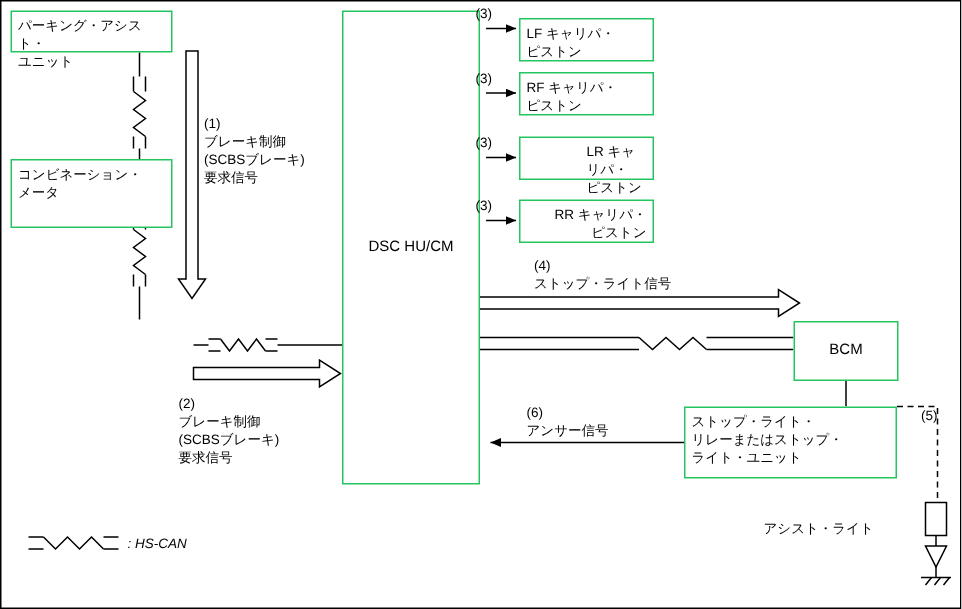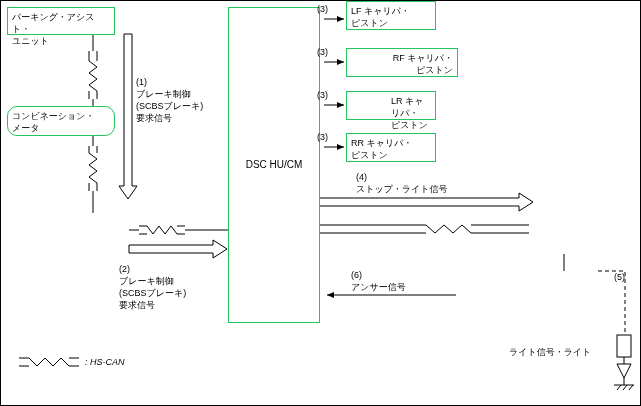--- a/index.html
+++ b/index.html
@@ -160,59 +160,63 @@
     <g stroke="#000" stroke-width="1" fill="none">
       <path d="M18,357 L28,357 M18,365 L28,365"></path>
       <path d="M28,357 L36,365 L44,357 L52,365 L60,357 L68,365"></path>
       <path d="M68,357 L78,357 M68,365 L78,365"></path>
     </g>
   </svg>
 
   <div class="box" style="left:6px; top:6px; width:108px; height:28px;">パーキング・アシスト・
 ユニット</div>
 
-  <div class="box" style="left:6px; top:105px; width:108px; height:30px;border-radius:10px;">コンビネーション・
+  <div class="box" style="left:6px; top:105px; width:108px; height:46px;">コンビネーション・
 メータ</div>
 
 
   <div class="box center" style="left:227px; top:6px; width:92px; height:316px; font-size:10px;">DSC HU/CM</div>
 
-  <div class="box" style="left:345px; top:0; width:90px; height:29px;">LF キャリパ・
-ピストン</div>
-
-  <div class="box" style="left:345px; top:47px; width:112px; height:29px;text-align:right;">RF キャリパ・
+  <div class="box" style="left:345px; top:11px; width:90px; height:29px;">LF キャリパ・
+ピストン</div>
+
+  <div class="box" style="left:345px; top:47px; width:90px; height:29px;">RF キャリパ・
 ピストン</div>
 
   <div class="box" style="left:345px; top:90px; width:90px; height:29px;padding-left:44px;">LR キャリパ・
 ピストン</div>
 
-  <div class="box" style="left:345px; top:132px; width:90px; height:29px;">RR キャリパ・
-ピストン</div>
-
-
+  <div class="box" style="left:345px; top:132px; width:90px; height:29px;text-align:right;">RR キャリパ・
+ピストン</div>
+
+  <div class="box center" style="left:528px; top:213px; width:70px; height:40px; font-size:10px;">BCM</div>
+
+  <div class="box" style="left:455px; top:270px; width:142px; height:48px;">ストップ・ライト・
+リレーまたはストップ・
+ライト・ユニット</div>
 
   <div class="label" style="left:135px; top:75px; width:95px;">(1)
 ブレーキ制御
 (SCBSブレーキ)
 要求信号</div>
 
   <div class="label" style="left:118px; top:262px; width:100px;">(2)
 ブレーキ制御
 (SCBSブレーキ)
 要求信号</div>
 
   <div class="label" style="left:355px; top:170px; width:160px;">(4)
 ストップ・ライト信号</div>
 
   <div class="label" style="left:350px; top:268px; width:120px;">(6)
 アンサー信号</div>
 
   <div class="label" style="left:613px; top:270px; width:24px;">(5)</div>
 
-  <div class="label" style="left:508px; top:345px; width:100px;">ライト信号・ライト</div>
+  <div class="label" style="left:508px; top:345px; width:100px;">アシスト・ライト</div>
 
   <div class="label" style="left:84px; top:355px; width:90px;font-style:italic;">: HS-CAN</div>
 
   <div class="tag" style="left:316px; top:3px;">(3)</div>
   <div class="tag" style="left:316px; top:46px;">(3)</div>
   <div class="tag" style="left:316px; top:89px;">(3)</div>
   <div class="tag" style="left:316px; top:131px;">(3)</div>
 
 </div>
 

